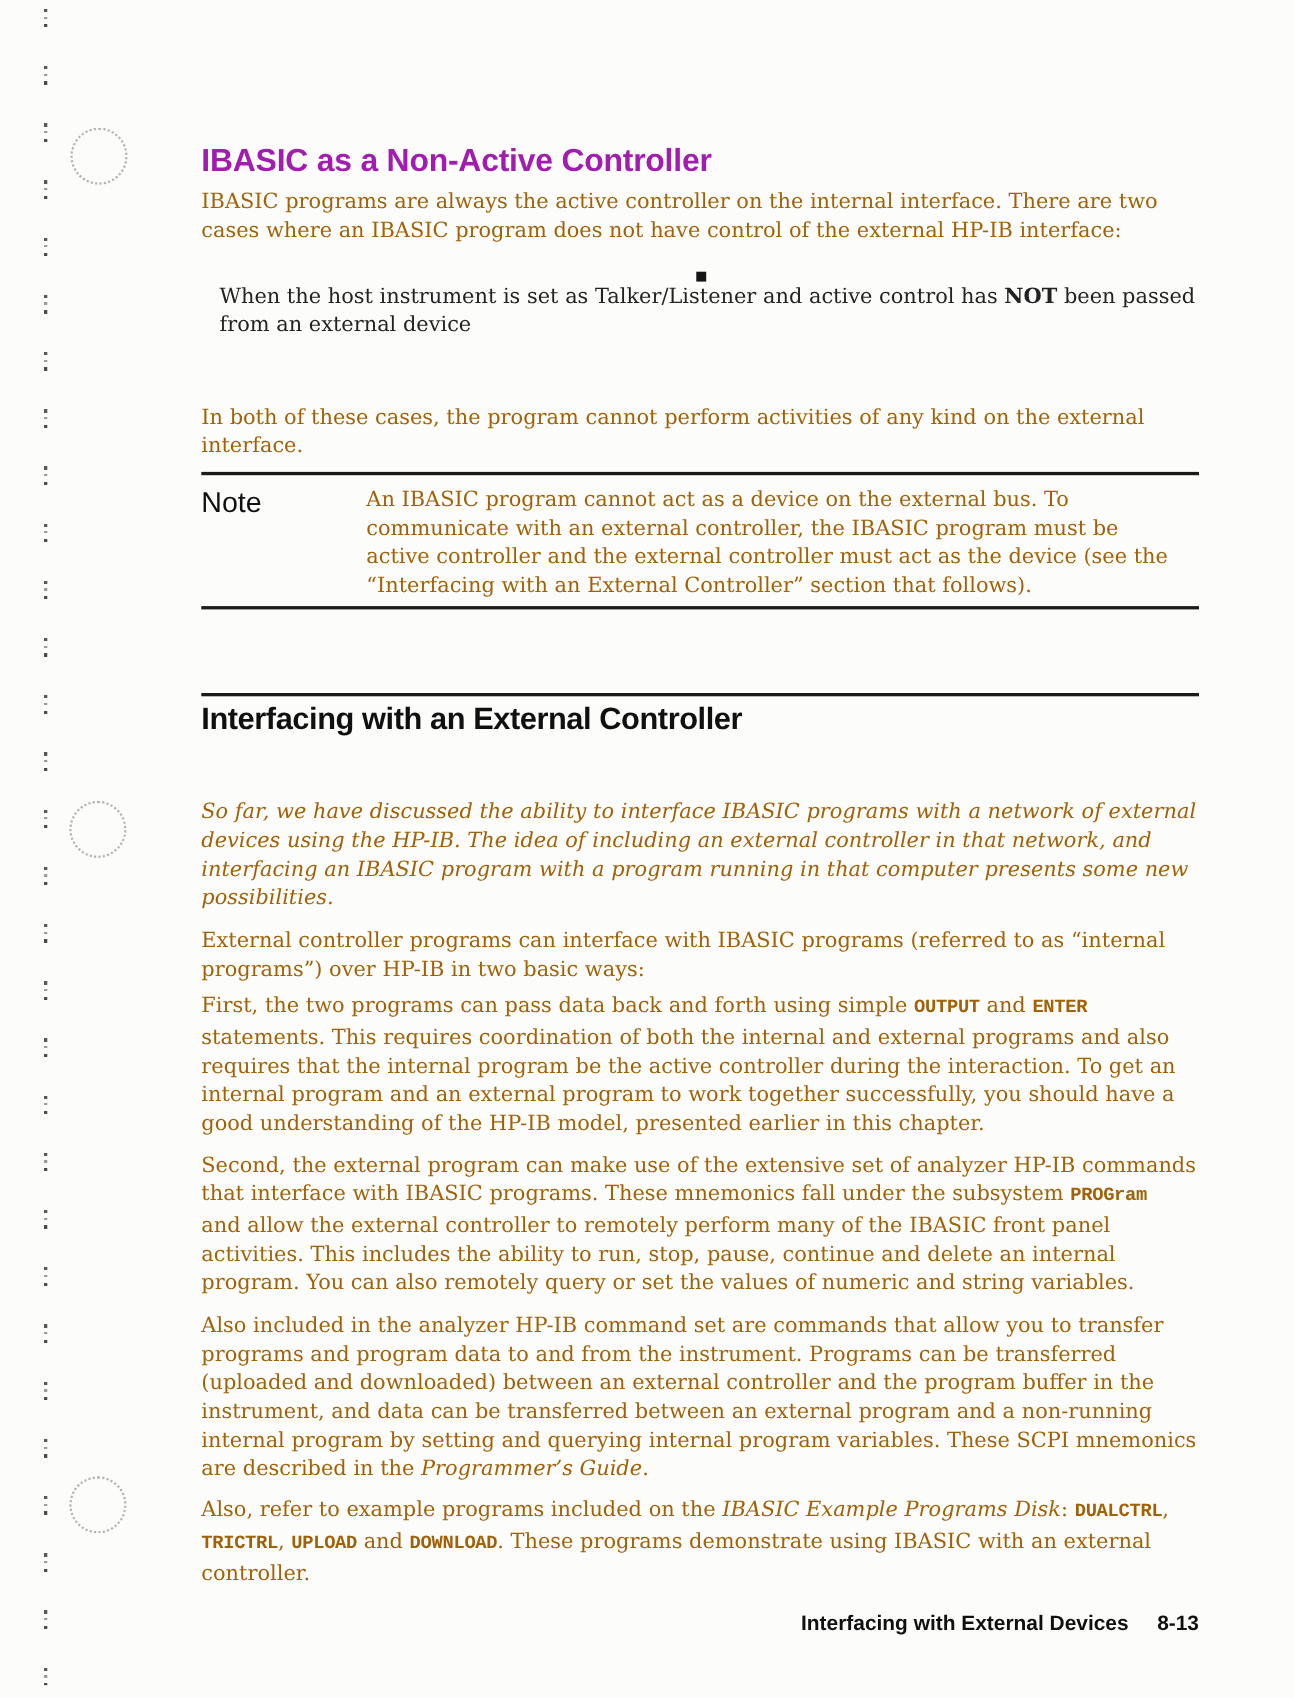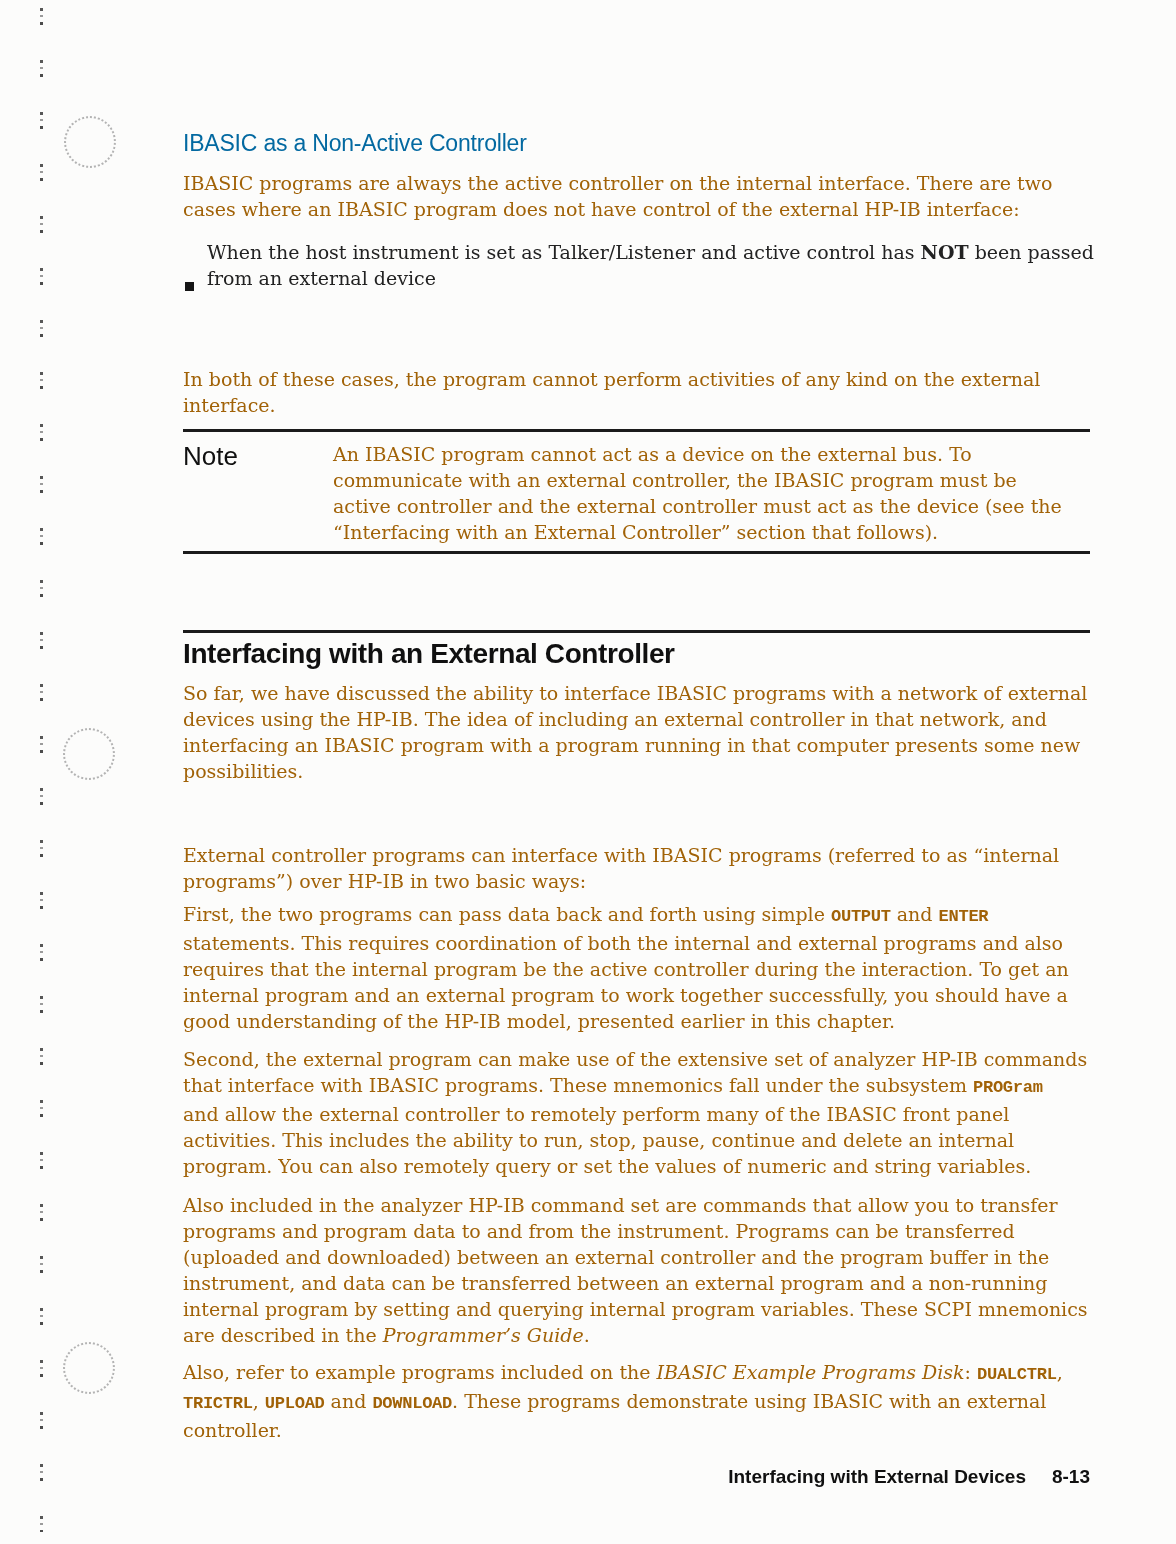--- a/index.html
+++ b/index.html
@@ -38,21 +38,21 @@
     left: 183px; width: 920px;
     font-family: "DejaVu Serif", serif;
     font-size: 19px;
     line-height: 26px;
     color: #a16207;
     white-space: pre-wrap;
   }
   .h1 {
     position: absolute; left: 183px;
     font-family: "Liberation Sans", sans-serif;
-    font-weight: normal; font-size: 23px; color: #0369a1;
+    font-weight: bold; font-size: 29px; color: #a21caf;
     letter-spacing: -0.2px;
   }
   .h2 {
     position: absolute; left: 183px;
     font-family: "Liberation Sans", sans-serif;
     font-weight: bold; font-size: 28px; color: #101010;
     letter-spacing: -0.4px;
   }
   .rule {
     position: absolute; left: 183px; width: 907px; height: 3px;
@@ -61,21 +61,21 @@
   .note-label {
     position: absolute; left: 183px; top: 441px;
     font-family: "Liberation Sans", sans-serif;
     font-weight: normal; font-size: 26px; color: #101010;
   }
   .note-body {
     left: 333px; width: 760px;
   }
   .bullet-row {
     position: absolute; left: 183px; width: 920px;
-    display: flex; align-items: flex-end;
+    display: flex; align-items: center; flex-direction: column;
   }
   .bullet-sq {
     flex: none;
     width: 9px; height: 9px;
     background: #151515;
     margin: 8px 13px 0 2px;
   }
   .bullet-text {
     font-family: "DejaVu Serif", serif;
     font-size: 19px; line-height: 26px; color: #222;
@@ -125,21 +125,21 @@
   <div class="note-label">Note</div>
   <div class="serif note-body" style="top:441px;">An IBASIC program cannot act as a device on the external bus. To
 communicate with an external controller, the IBASIC program must be
 active controller and the external controller must act as the device (see the
 “Interfacing with an External Controller” section that follows).</div>
   <div class="rule" style="top:551px;"></div>
 
   <div class="rule" style="top:630px;"></div>
   <div class="h2" style="top:638px;">Interfacing with an External Controller</div>
 
-  <div class="serif" style="top:680px;">So far, we have discussed the ability to interface IBASIC programs with a network of external
+  <div class="serif" style="top:725px;font-style:italic;">So far, we have discussed the ability to interface IBASIC programs with a network of external
 devices using the HP-IB. The idea of including an external controller in that network, and
 interfacing an IBASIC program with a program running in that computer presents some new
 possibilities.</div>
   <div class="serif" style="top:842px;">External controller programs can interface with IBASIC programs (referred to as “internal
 programs”) over HP-IB in two basic ways:</div>
   <div class="serif" style="top:901px;"><span>First, the two programs can pass data back and forth using simple </span><span class="m">OUTPUT</span><span> and </span><span class="m">ENTER</span><span>
 statements. This requires coordination of both the internal and external programs and also
 requires that the internal program be the active controller during the interaction. To get an
 internal program and an external program to work together successfully, you should have a
 good understanding of the HP-IB model, presented earlier in this chapter.</span></div>

